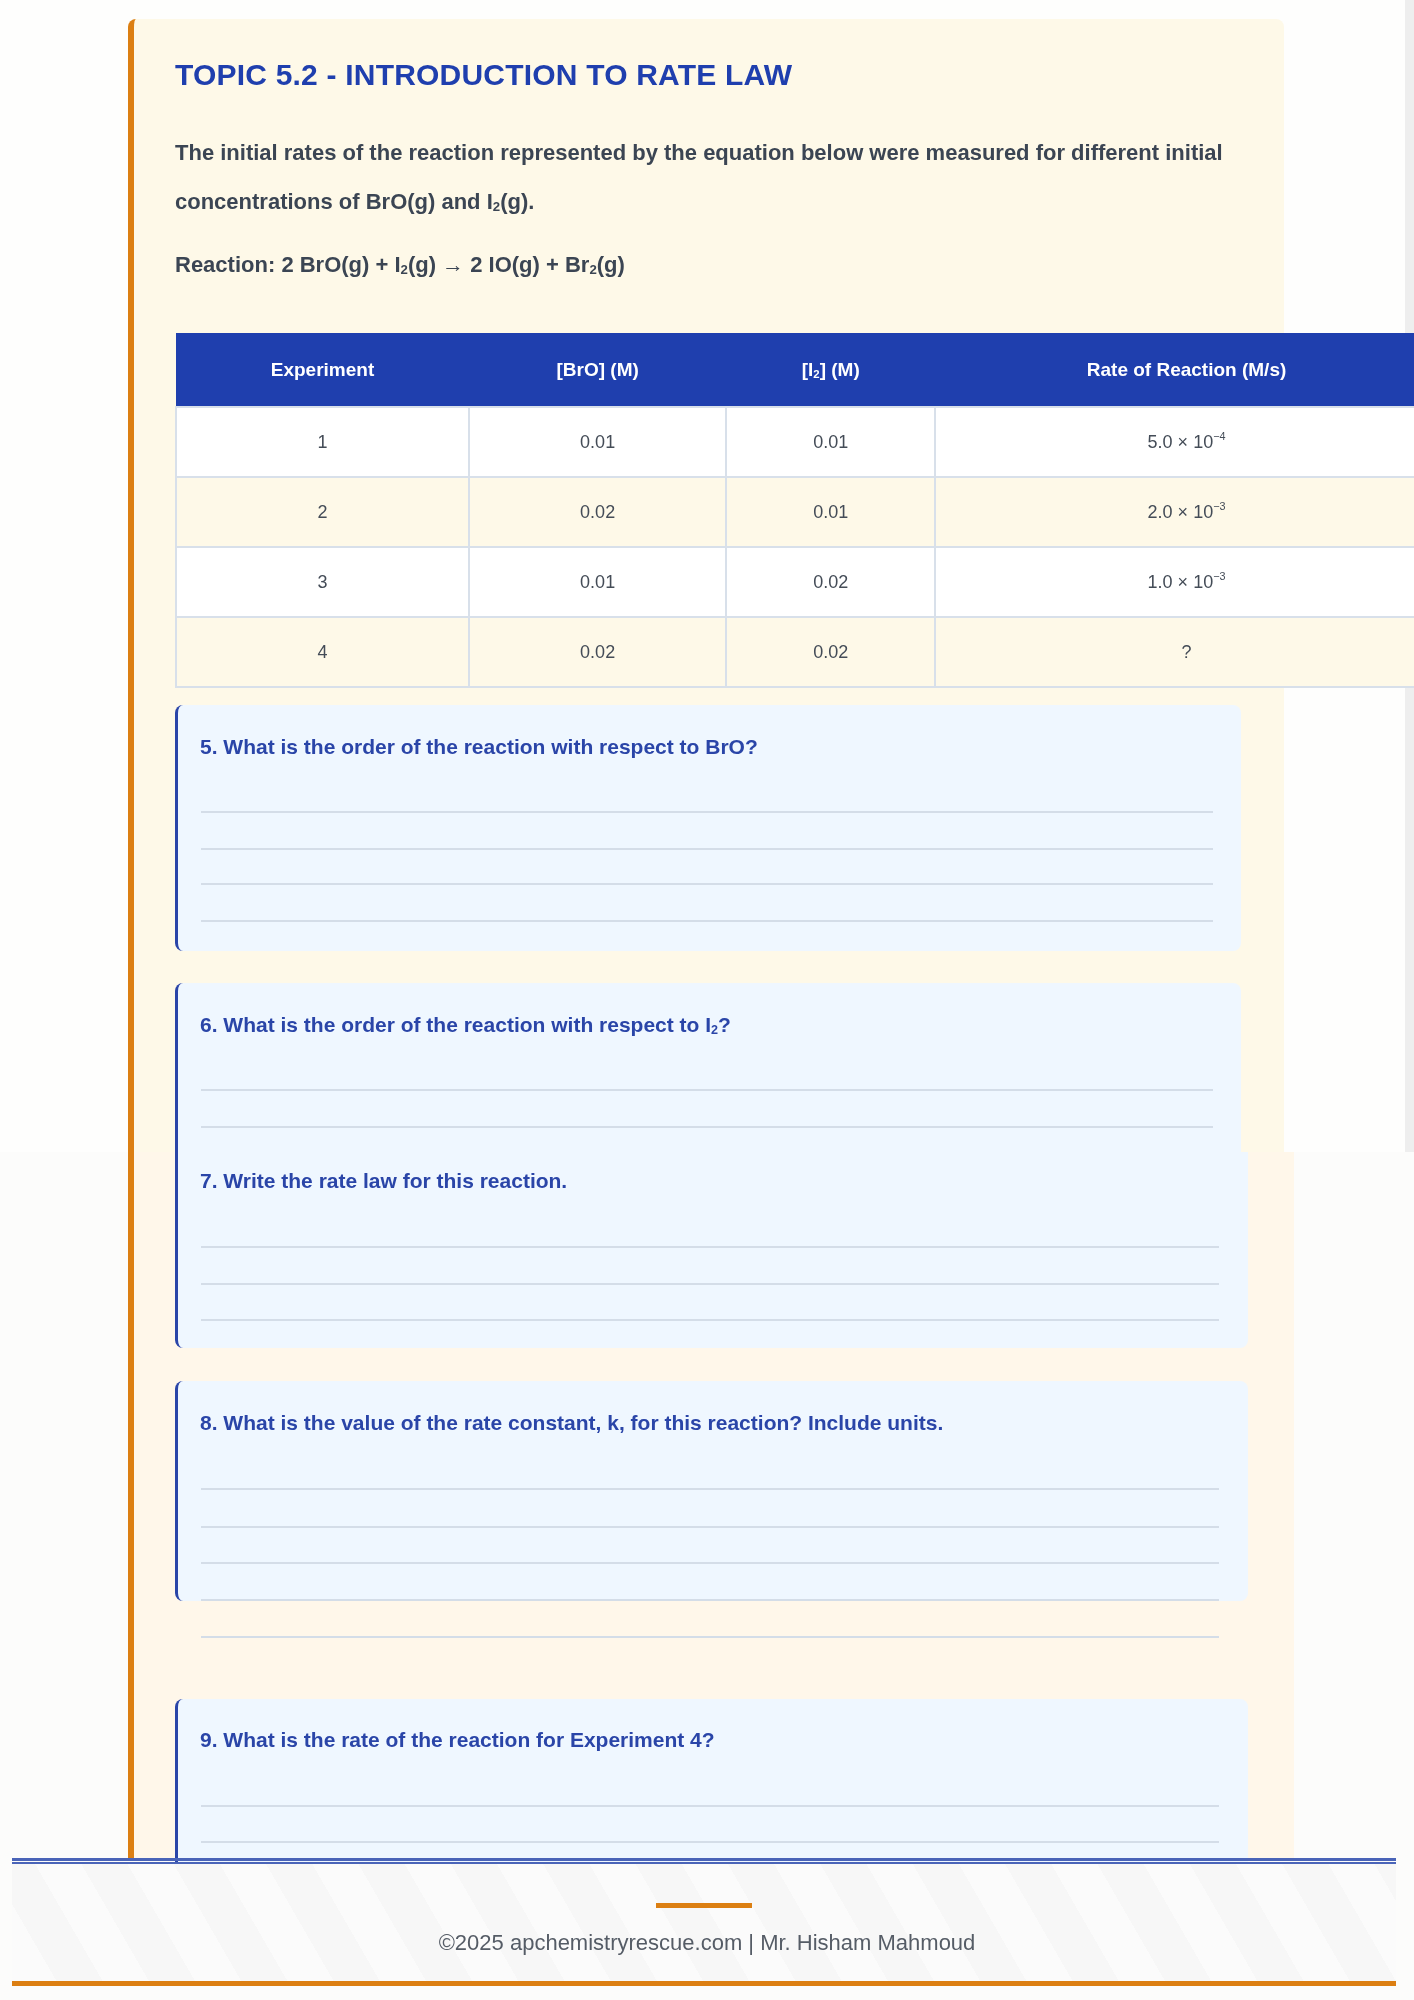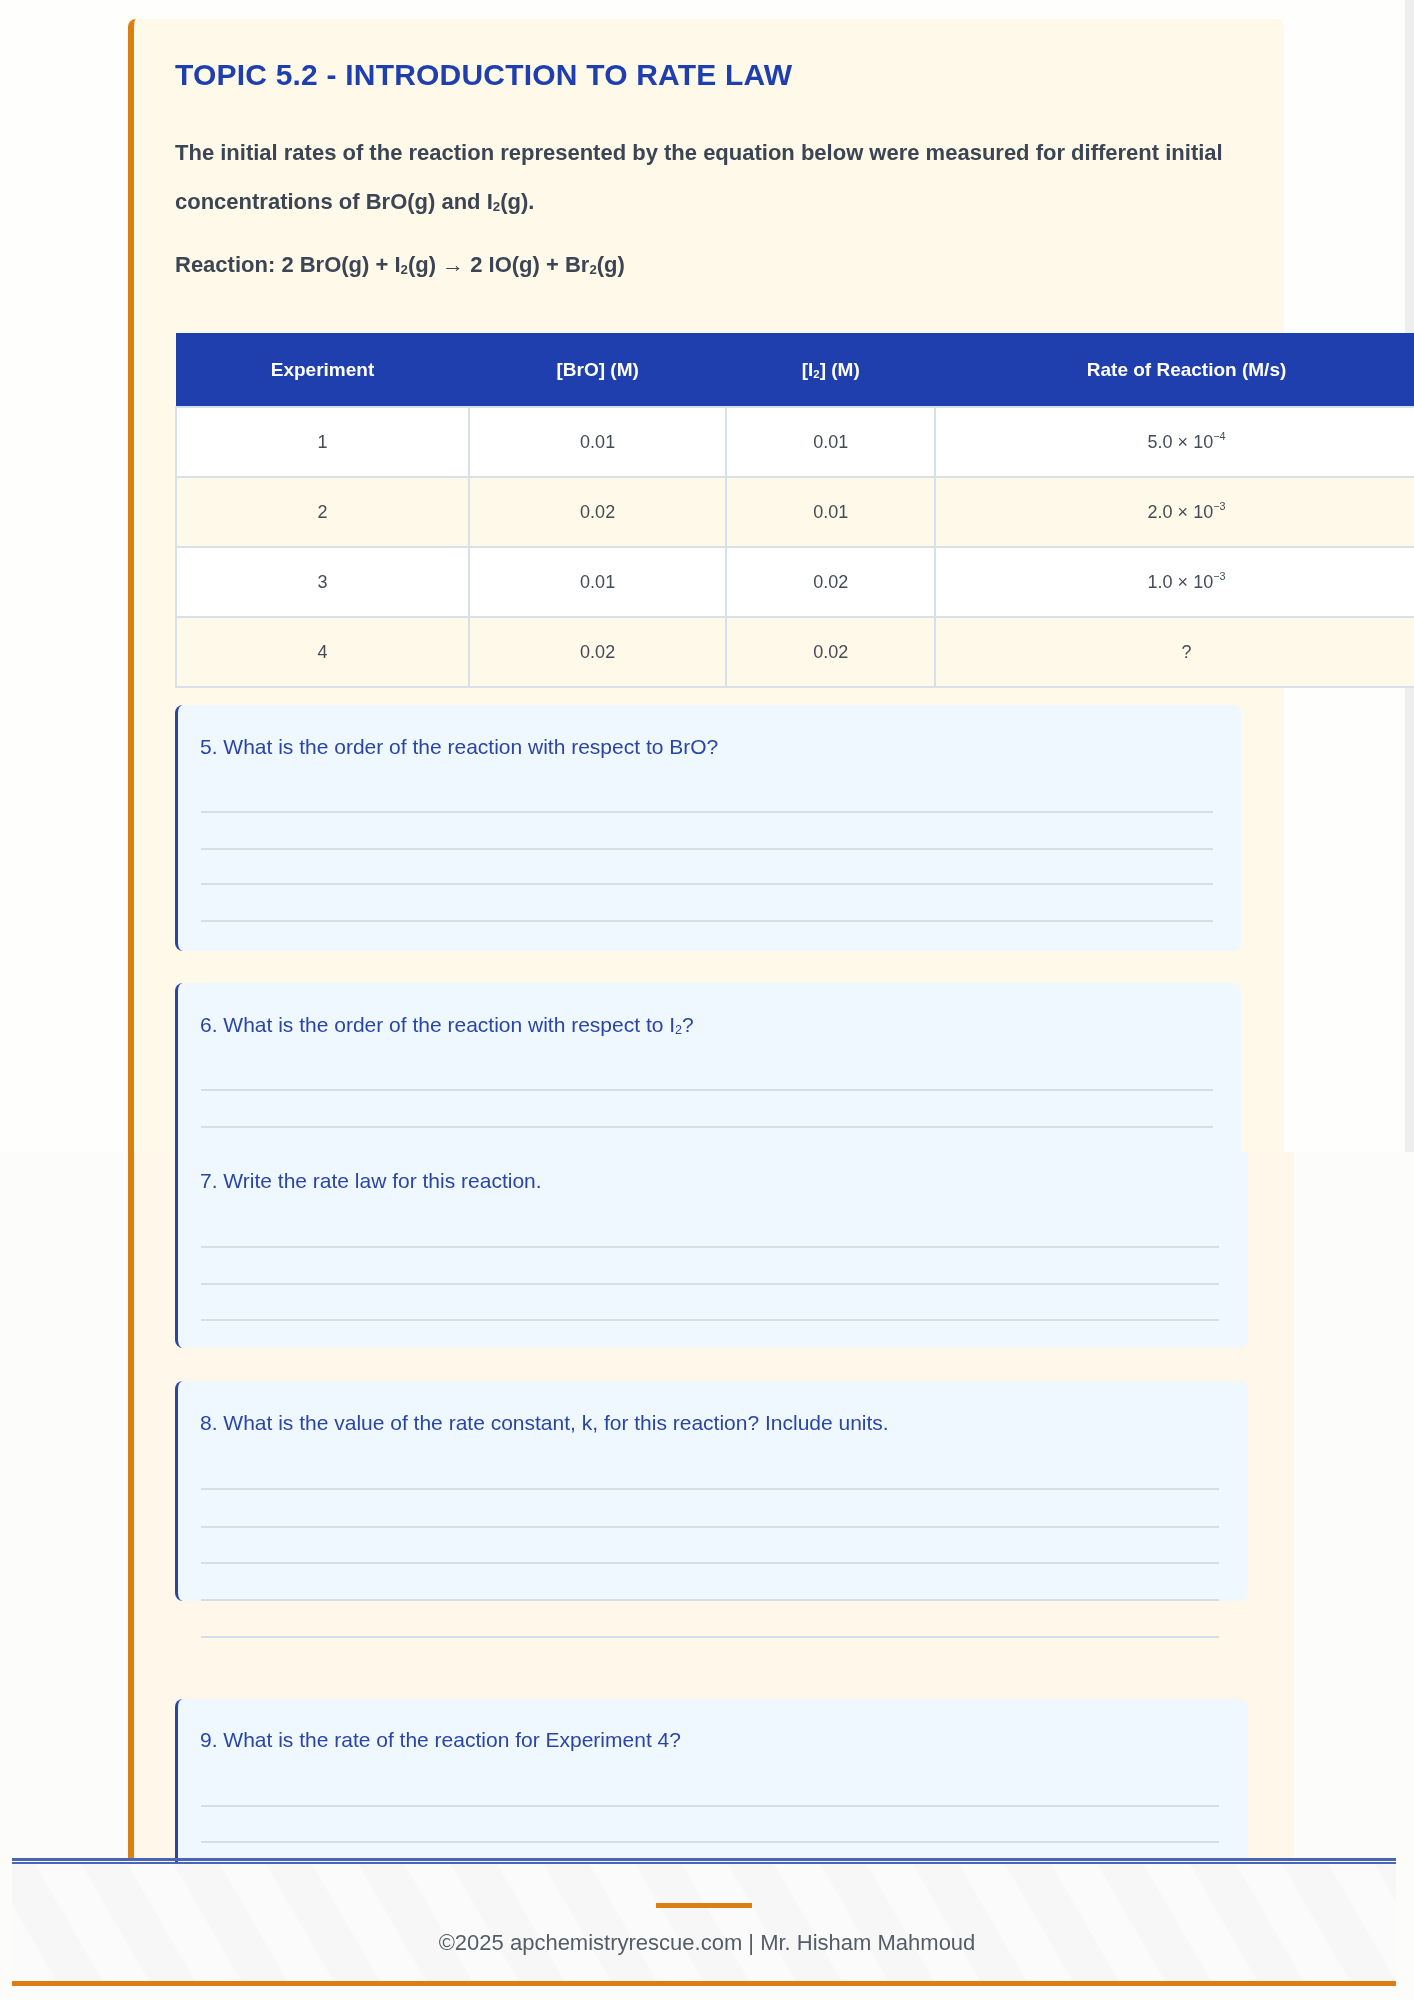--- a/index.html
+++ b/index.html
@@ -53,21 +53,21 @@
     height: 66px; text-align: center; border: 2px solid #d8e0ea;
   }
   table.data tr.odd td { background: #ffffff; }
   table.data tr.even td { background: #fef9e8; }
 
   .qbox {
     position: absolute; background: #eff7ff;
     border-left: 3px solid #2a45a8; border-radius: 8px;
   }
   .qtext {
-    position: absolute; left: 22px; font-size: 21px; font-weight: normal; color: #2a45a8;
+    position: absolute; left: 22px; font-size: 21px; font-weight: bold; color: #2a45a8;
   }
   .line {
     position: absolute; left: 23px; height: 2px; background: #d4dde8;
   }
 
   .footer-top-rule {
     position: absolute; left: 12px; top: 1858px; width: 1384px; height: 6px;
     border-top: 3px solid #4a64b8; border-bottom: 2px solid #4a64b8; box-sizing: border-box;
   }
   .footer {

